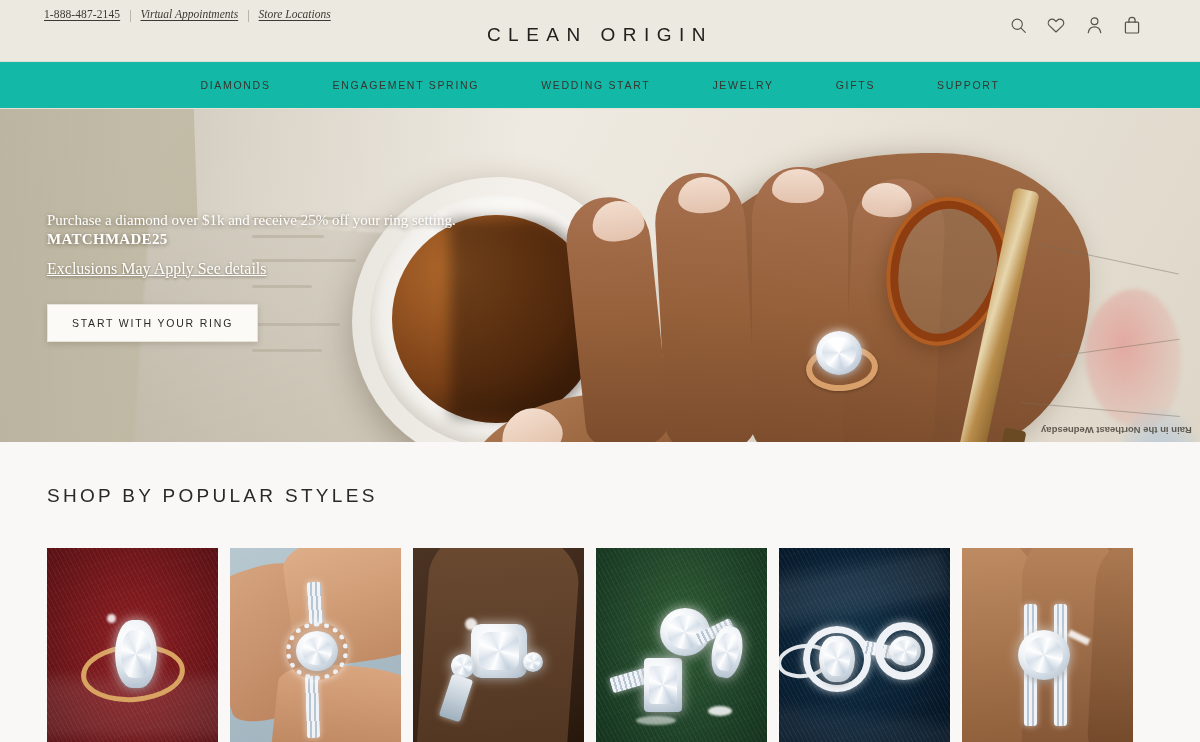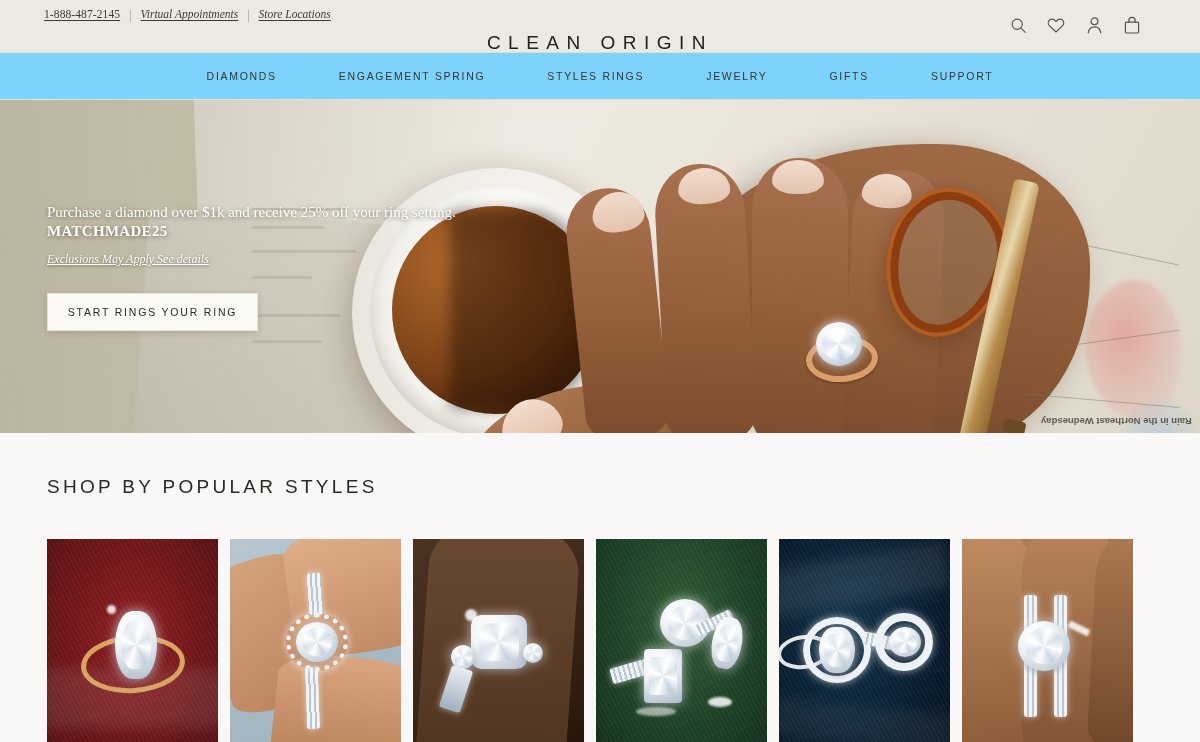--- a/index.html
+++ b/index.html
@@ -8,21 +8,21 @@
     width: 1200px;
     height: 742px;
     overflow: hidden;
     background: #faf8f6;
     font-family: "Liberation Sans", sans-serif;
     -webkit-font-smoothing: antialiased;
   }
 
   
   .utility-bar {
-    height: 53px;
+    height: 62px;
     background: #ece9e1;
     position: relative;
     border-bottom: 1px solid #e0ddd3;
     text-decoration: underline;
   }
   .utility-left {
     position: absolute;
     left: 44px; top: 8px;
     font-family: "Liberation Serif", serif;
     color: #4a463f;
@@ -45,21 +45,21 @@
   .u-sep { color: #9a958a; font-style: normal; font-size: 12px; }
   .utility-tagline {
     margin-top: 5px;
     font-size: 12px;
     color: #3d3a33;
     white-space: nowrap;
     letter-spacing: .1px;
   }
   .brand-logo {
     position: absolute;
-    left: 50%; top: 32px;
+    left: 50%; top: 24px;
     transform: translateX(-50%);
     font-family: "Liberation Sans", sans-serif;
     font-size: 19px;
     letter-spacing: 7.5px;
     color: #23211d;
     white-space: nowrap;
     font-weight: 400;
   }
   .header-icons {
     position: absolute;
@@ -71,21 +71,21 @@
   .header-icons .hicon {
     width: 20px; height: 22px;
     display: flex; align-items: center; justify-content: center;
     cursor: pointer;
   }
   .header-icons svg { display: block; }
 
   
   .main-nav {
     height: 47px;
-    background: #7dd3fc;
+    background: #14b8a6;
     border-bottom: 1px solid #e6e2d9;
     display: flex;
     align-items: center;
     justify-content: center;
     gap: 4px;
   }
   .nav-item {
     font-size: 10.5px;
     letter-spacing: 1.7px;
     color: #37342e;
@@ -341,22 +341,21 @@
     font-weight: 700;
     color: #ffffff;
     letter-spacing: .3px;
     text-shadow: 0 1px 4px rgba(60,48,30,.62);
     margin-top: 1px;
   }
   .hero-fine {
     display: inline-block;
     margin-top: 12px;
     font-family: "Liberation Serif", serif;
-    font-style: italic;
-    font-size: 12px;
+    font-size: 16px;
     color: #ffffff;
     text-decoration: underline;
     text-underline-offset: 1px;
     text-shadow: 0 1px 3px rgba(60,48,30,.6);
     width: fit-content;
   }
   .hero-cta {
     margin-top: 26px;
     width: 211px;
     height: 38px;
@@ -513,21 +512,21 @@
         <rect x="1.5" y="6.5" width="14" height="11.5" rx="1"></rect>
         <path d="M5.2 6.5V4.6a3.3 3.3 0 0 1 6.6 0v1.9" stroke-linecap="round"></path>
       </svg>
     </span>
   </div>
 </div>
 
 <nav class="main-nav">
   <span class="nav-item">DIAMONDS</span>
   <span class="nav-item">ENGAGEMENT SPRING</span>
-  <span class="nav-item">STYLES RINGS</span>
+  <span class="nav-item">WEDDING START</span>
   <span class="nav-item">JEWELRY</span>
   <span class="nav-item">GIFTS</span>
   <span class="nav-item">SUPPORT</span>
 </nav>
 
 <section class="hero">
 
   <div class="hero-photo">
     <div class="hp-beige"></div>
     <div class="hp-paper"></div>
@@ -573,21 +572,21 @@
 
     <div class="hero-caption">Rain in the Northeast Wednesday</div>
   </div>
 
   <div class="hero-scrim"></div>
 
   <div class="hero-content">
     <div class="hero-sub">Purchase a diamond over $1k and receive 25% off your ring setting.</div>
     <div class="hero-code">MATCHMADE25</div>
     <a class="hero-fine" href="#">Exclusions May Apply See details</a>
-    <div class="hero-cta">START RINGS YOUR RING</div>
+    <div class="hero-cta">START WITH YOUR RING</div>
   </div>
 </section>
 
 <section class="styles-section">
   <h2 class="styles-heading">SHOP BY POPULAR STYLES</h2>
 
   <div class="tiles-row">
 
     <div class="tile tile-1">
       <div class="texture"></div>

